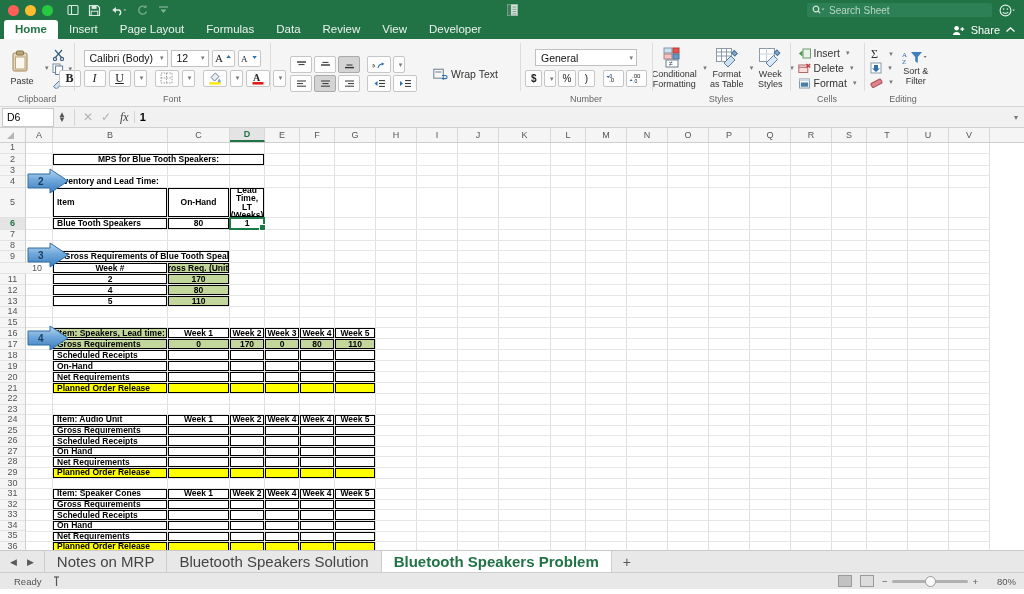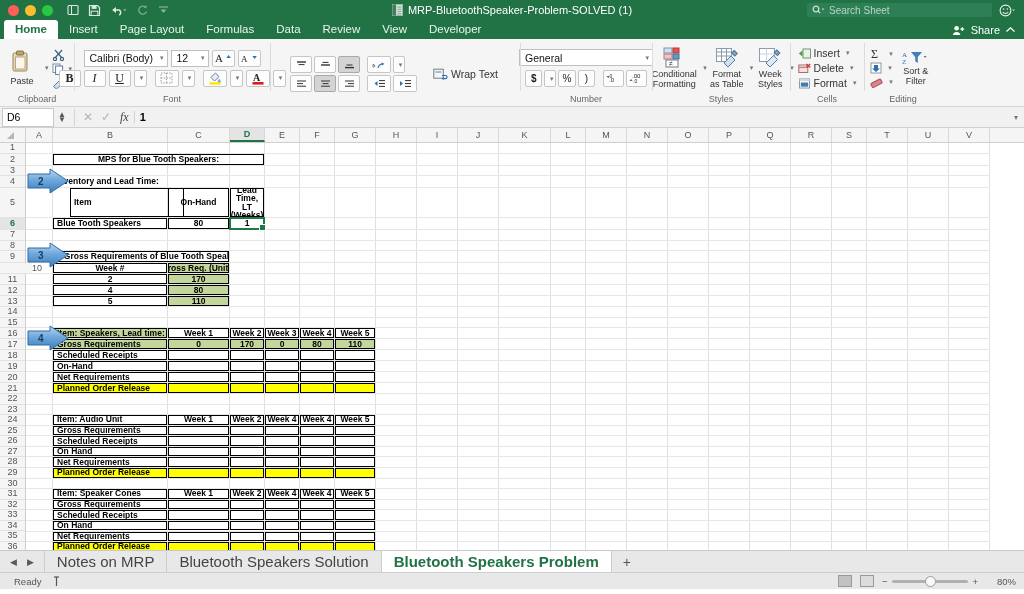--- a/index.html
+++ b/index.html
@@ -247,21 +247,20 @@
     <span>
       <svg width="11" height="12" viewBox="0 0 11 12">
           <rect x="0.5" y="0.5" width="10" height="11" fill="#d9e6dd" stroke="#9cb8a7"></rect>
           <rect x="0.5" y="0.5" width="3.6" height="11" fill="#3f7d5c"></rect>
           <line x1="5.4" y1="3" x2="9.4" y2="3" stroke="#7a9c89"></line>
           <line x1="5.4" y1="5.3" x2="9.4" y2="5.3" stroke="#7a9c89"></line>
           <line x1="5.4" y1="7.6" x2="9.4" y2="7.6" stroke="#7a9c89"></line>
           <line x1="5.4" y1="9.9" x2="9.4" y2="9.9" stroke="#7a9c89"></line>
         </svg>
     </span>
-    <span class="title-text">MRP-BluetoothSpeaker-Problem-SOLVED (1)</span>
   </div>
   <div class="title-right">
     <div class="searchbox">
       <span>
         <svg width="13" height="10" viewBox="0 0 13 10">
             <circle cx="4" cy="4" r="2.8" fill="none" stroke="#d3e6dc" stroke-width="1.2"></circle>
             <line x1="6.1" y1="6.1" x2="8.2" y2="8.2" stroke="#d3e6dc" stroke-width="1.2"></line>
             <path d="M9.6 3.6 l1.4 1.8 1.4-1.8z" fill="#a9cbba"></path>
           </svg>
       </span>
@@ -527,21 +526,21 @@
               </svg>
             </span>
           <span>Wrap Text</span>
         </div>
       </div>
     </div>
   </div>
 
   <div class="rgroup" style="width:132px">
     <div class="rg-body" style="flex-direction:column;justify-content:center;gap:4px;">
-      <div class="combo" style="width:134px">
+      <div class="combo" style="width:102px">
         <span>General</span>
           <span class="caret">▾</span>
       </div>
       <div class="mini-row" style="width:122px">
         <div class="cbtn" style="width:20px;font-weight:bold">$</div>
         <div class="cbtn" style="width:12px">
             <span class="caret">▾</span>
           </div>
         <div class="cbtn" style="width:20px">%</div>
         <div class="cbtn" style="width:20px">)</div>
@@ -837,21 +836,21 @@
         <div class="gline-h" style="top: 324px; width: 964px;"></div>
         <div class="gline-h" style="top: 334.6px; width: 964px;"></div>
         <div class="gline-h" style="top: 345.1px; width: 964px;"></div>
         <div class="gline-h" style="top: 355.7px; width: 964px;"></div>
         <div class="gline-h" style="top: 366.3px; width: 964px;"></div>
         <div class="gline-h" style="top: 376.9px; width: 964px;"></div>
         <div class="gline-h" style="top: 387.5px; width: 964px;"></div>
         <div class="gline-h" style="top: 398.1px; width: 964px;"></div>
         <div class="cell bx ctr b" style="left: 27px; width: 211px; top: 10.5px; height: 11px;">MPS for Blue Tooth Speakers:</div>
         <div class="cell lft b" style="left: 27px; width: 114px; top: 33px; height: 11px;">Inventory and Lead Time:</div>
-        <div class="cell bx lft b" style="left: 44px; width: 114px; top: 45px; height: 29px;">Item</div>
+        <div class="cell bx lft b" style="left: 27px; width: 114px; top: 45px; height: 29px;">Item</div>
         <div class="cell bx ctr b" style="left: 142px; width: 61px; top: 45px; height: 29px;">On-Hand</div>
         <div class="cell bx wrapc b" style="left: 204px; width: 34px; top: 45px; height: 29px;">
           <span>Lead</span>
           <span>Time, LT</span>
           <span>(Weeks)</span>
         </div>
         <div class="cell bx lft b" style="left: 27px; width: 114px; top: 75px; height: 11px;">Blue Tooth Speakers</div>
         <div class="cell bx ctr b" style="left: 142px; width: 61px; top: 75px; height: 11px;">80</div>
         <div class="cell bx ctr b" style="left: 204px; width: 34px; top: 75px; height: 11px;">1</div>
         <div class="selbox" style="left: 203px; top: 74px; width: 36px; height: 13px;"></div>

